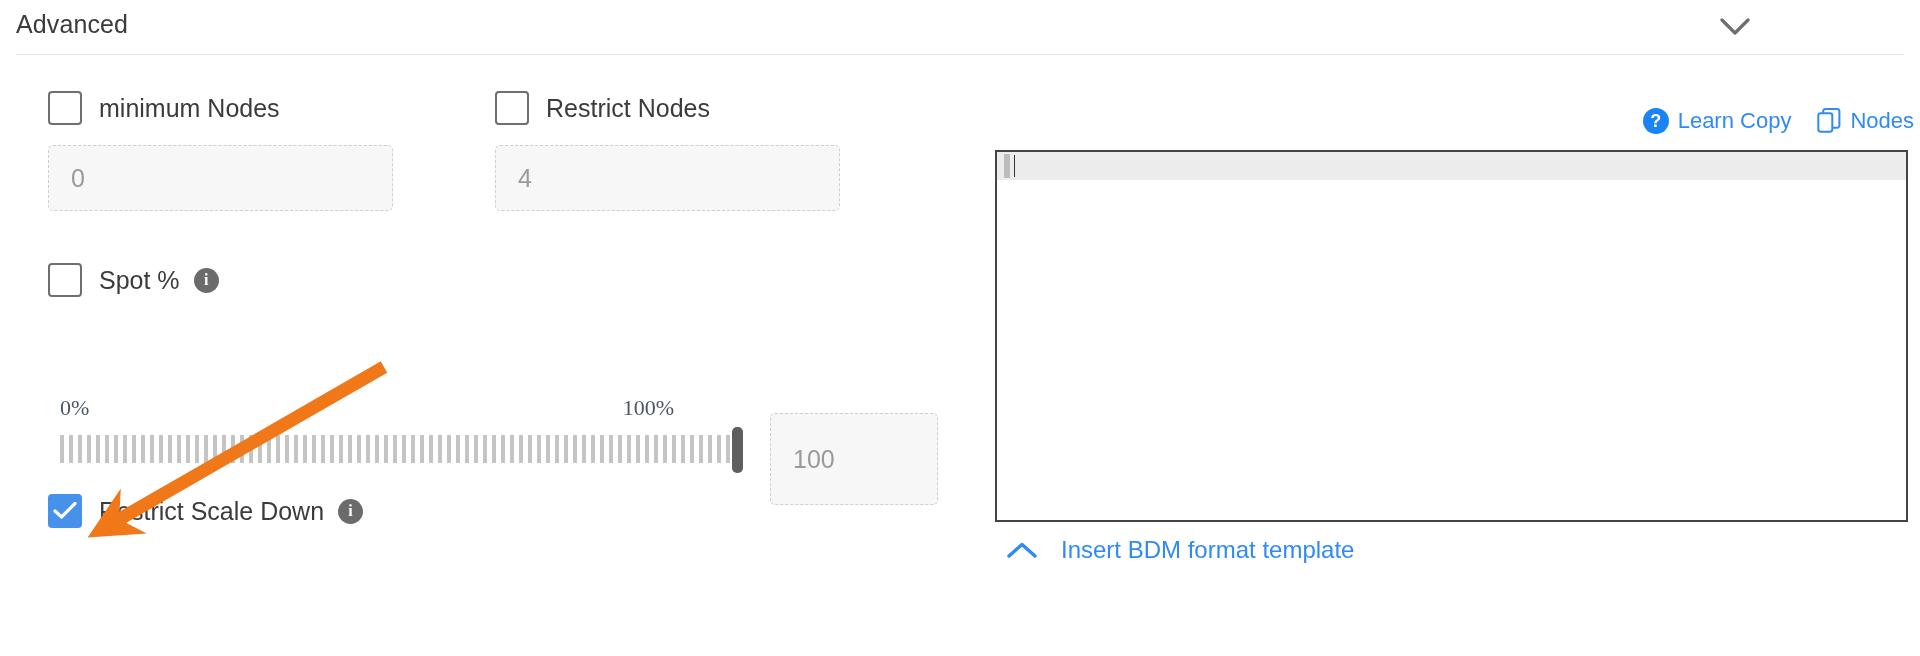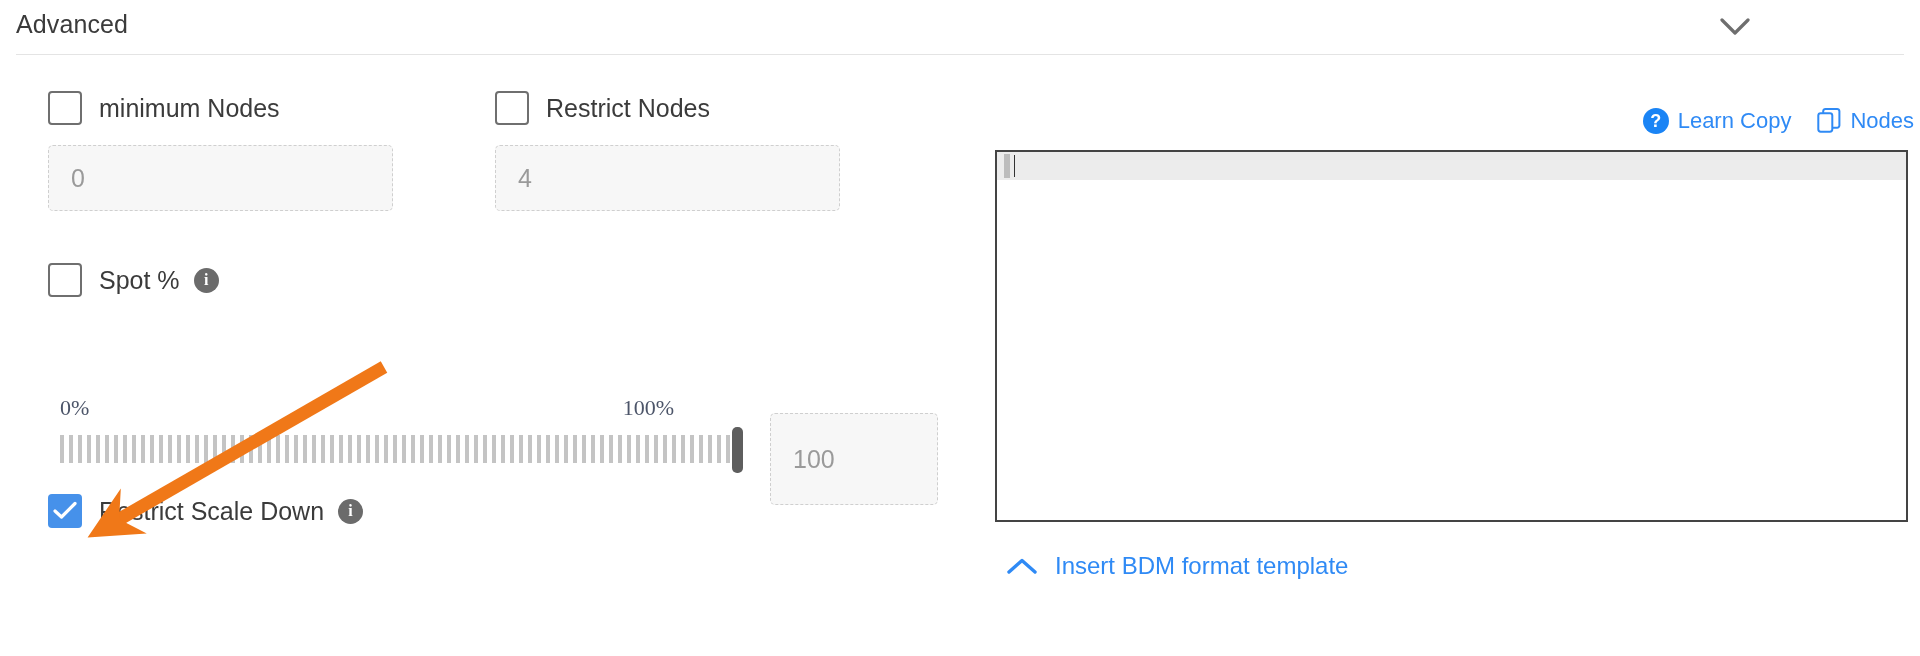--- a/index.html
+++ b/index.html
@@ -248,26 +248,25 @@
     height: 22px;
     background: #333333;
   }
 
   .bdm-footer-link {
     position: absolute;
     left: 12px;
     top: 476px;
     display: flex;
     align-items: center;
-    gap: 18px;
+    gap: 24px;
     color: #2f8af5;
     font-size: 24px;
     cursor: pointer;
     white-space: nowrap;
-    margin-top: 16px;
   }
 
   
   .annotation {
     position: absolute;
     left: 0; top: 0;
     width: 1920px;
     height: 656px;
     pointer-events: none;
   }

